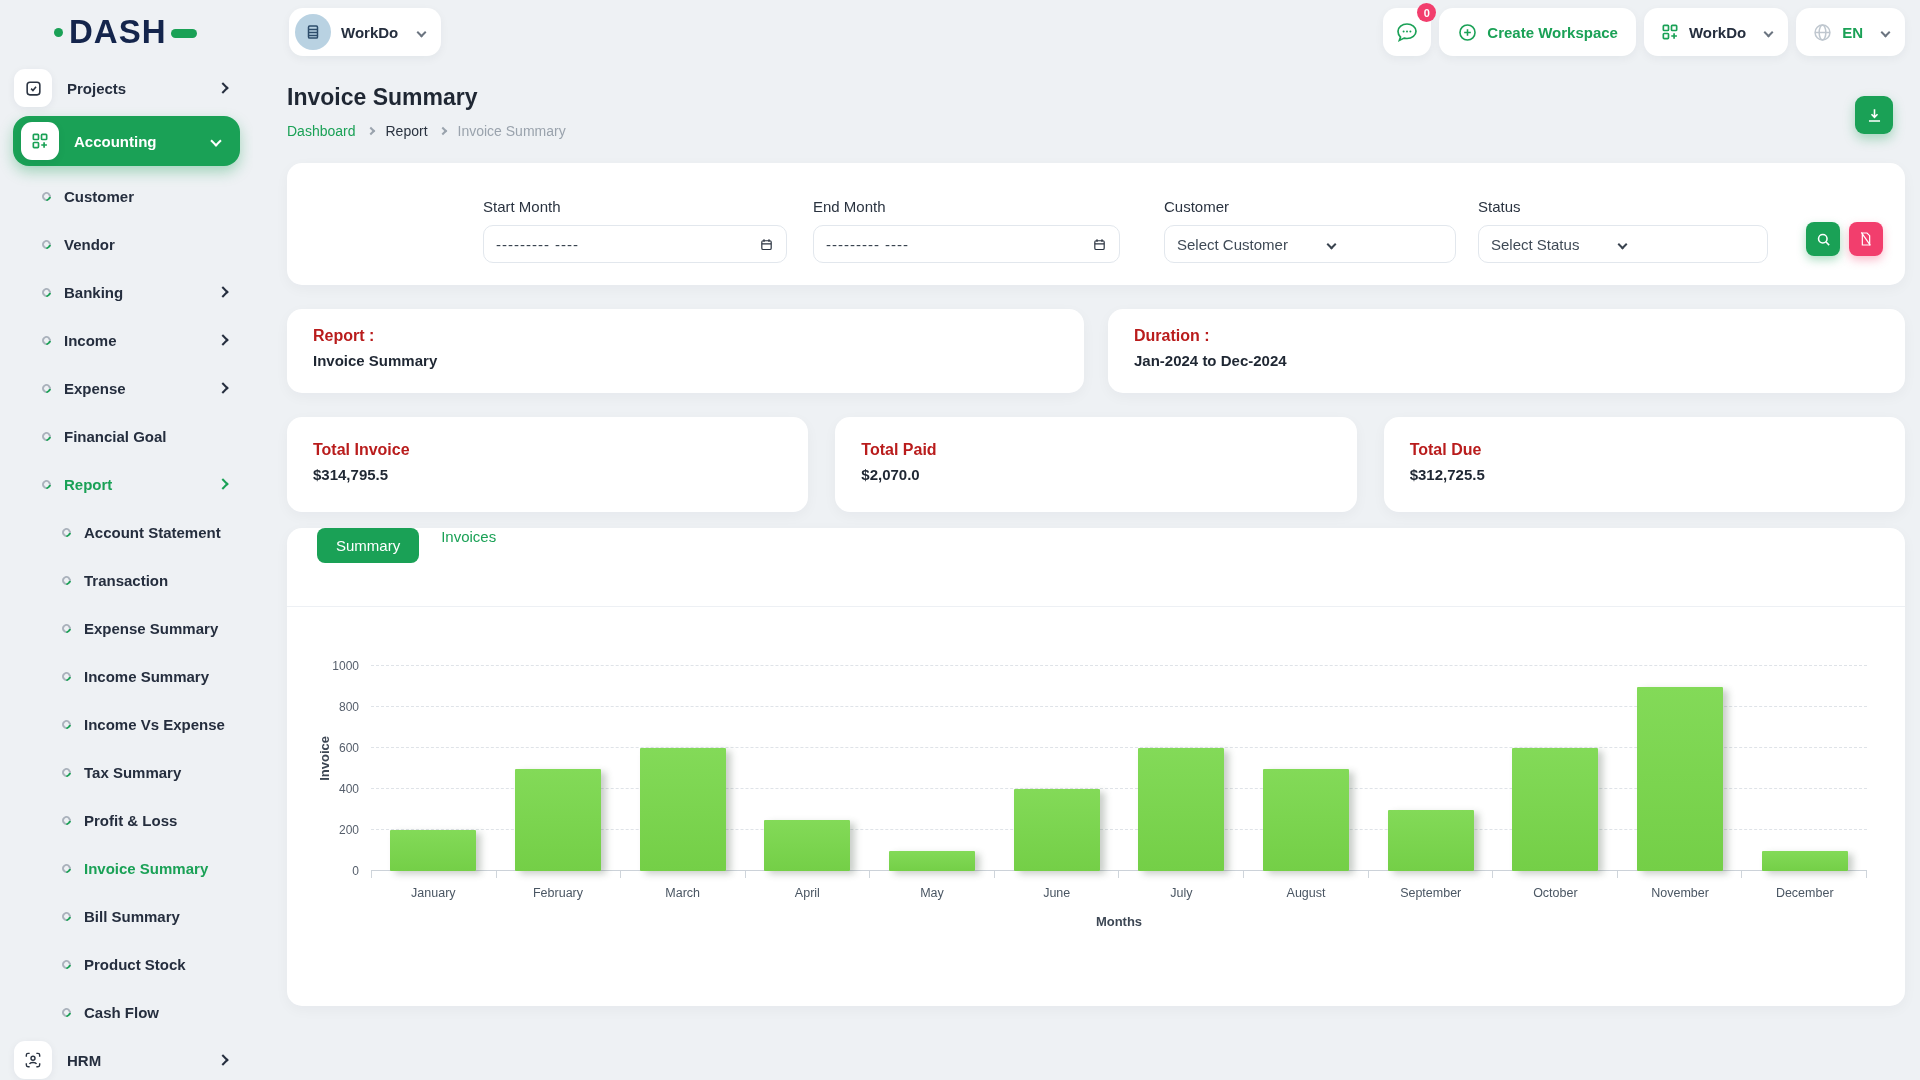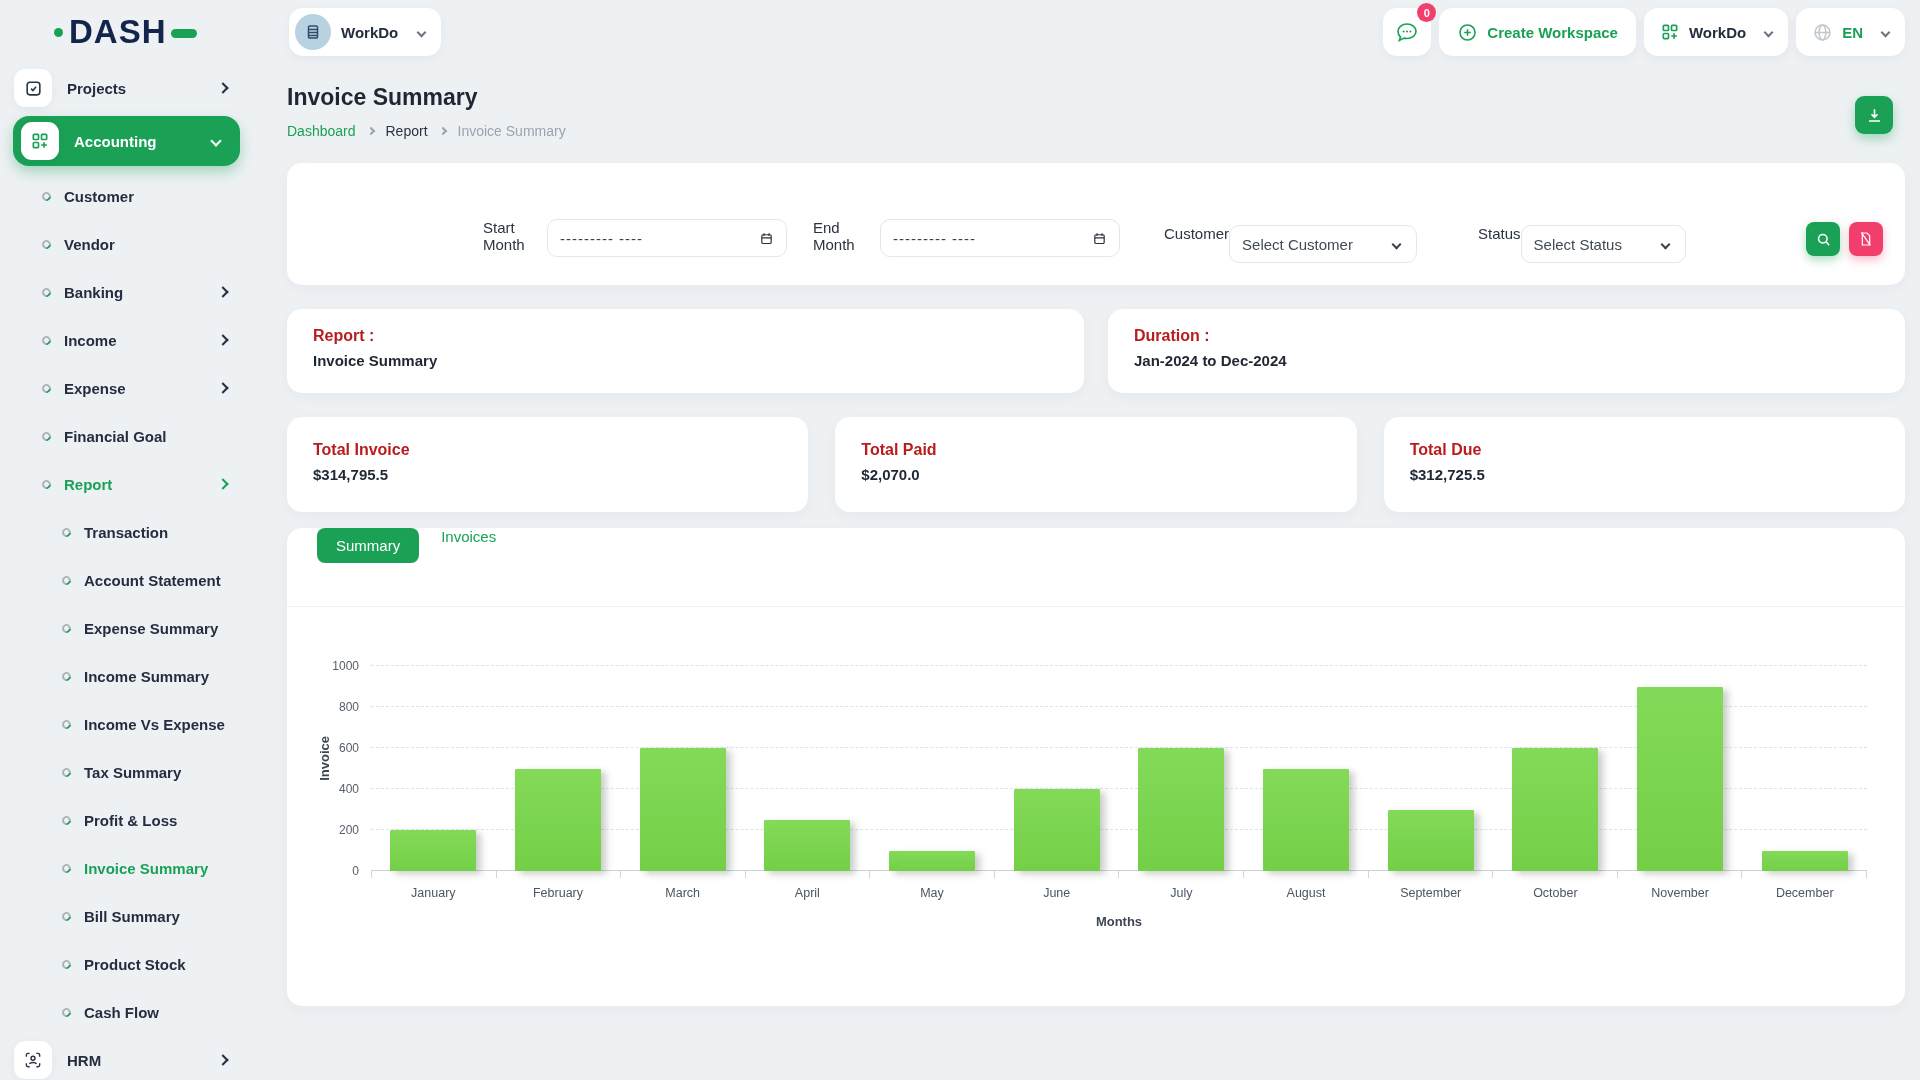--- a/index.html
+++ b/index.html
@@ -69,28 +69,28 @@
   .bc-link{color:var(--green);cursor:pointer;}
   .bc-mid{color:#2a3340;cursor:pointer;}
   .bc-cur{color:var(--txt-gray);}
   .bc-sep{width:6px;height:6px;border-right:2px solid #9aa3ad;border-bottom:2px solid #9aa3ad;transform:rotate(-45deg);}
   .dl-btn{position:absolute;right:12px;top:12px;width:38px;height:38px;border-radius:9px;background:var(--green);
     border:none;display:flex;align-items:center;justify-content:center;cursor:pointer;box-shadow:0 5px 12px rgba(26,161,86,.35);}
 
   
   .card{background:var(--card);border-radius:15px;box-shadow:0 4px 14px rgba(25,35,60,.04);}
   .filter-card{margin-top:24px;height:122px;display:flex;align-items:flex-end;padding:0 0 22px 196px;}
-  .field{display:flex;flex-direction:row;}
+  .field{display:flex;flex-direction:column;}
   .field label{font-size:15px;color:#2a3340;margin-bottom:10px;}
   .inp{height:38px;border:1px solid var(--border);border-radius:10px;display:flex;align-items:center;
     padding:0 12px;background:#fff;}
   .inp input{border:none;outline:none;font-size:15px;color:#2a3340;flex:1;letter-spacing:1px;
     font-family:"Liberation Sans",sans-serif;background:transparent;}
   .inp input::placeholder{color:#3a4450;opacity:1;}
-  .sel{justify-content:center;cursor:pointer;gap:40px;}
+  .sel{justify-content:flex-start;cursor:pointer;gap:40px;}
   .sel .sel-text{font-size:15px;color:var(--txt-soft);letter-spacing:0;}
   .sel .chev{width:7px;height:7px;color:#39434f;margin-right:4px;}
   .f-start{width:304px;margin-right:26px;}
   .f-end{width:307px;margin-right:44px;}
   .f-cust{width:292px;margin-right:22px;}
   .f-stat{width:290px;margin-right:38px;}
   .f-btns{display:flex;gap:9px;margin-bottom:7px;}
   .sq-btn{width:34px;height:34px;border:none;border-radius:8px;display:flex;align-items:center;justify-content:center;cursor:pointer;}
   .sq-btn.search{background:var(--green);box-shadow:0 4px 10px rgba(26,161,86,.35);}
   .sq-btn.reset{background:var(--pink);box-shadow:0 4px 10px rgba(242,62,109,.35);}
@@ -185,25 +185,25 @@
         <span class="bullet"></span>
         <span class="sb-label">Financial Goal</span>
       </div>
       <div class="sb-item lvl1 active">
         <span class="bullet"></span>
         <span class="sb-label">Report</span>
         <span class="chev right"></span>
       </div>
       <div class="sb-item lvl2">
         <span class="bullet"></span>
+        <span class="sb-label">Account Statement</span>
+      </div>
+      <div class="sb-item lvl2">
+        <span class="bullet"></span>
         <span class="sb-label">Transaction</span>
-      </div>
-      <div class="sb-item lvl2">
-        <span class="bullet"></span>
-        <span class="sb-label">Account Statement</span>
       </div>
       <div class="sb-item lvl2">
         <span class="bullet"></span>
         <span class="sb-label">Expense Summary</span>
       </div>
       <div class="sb-item lvl2">
         <span class="bullet"></span>
         <span class="sb-label">Income Summary</span>
       </div>
       <div class="sb-item lvl2">

